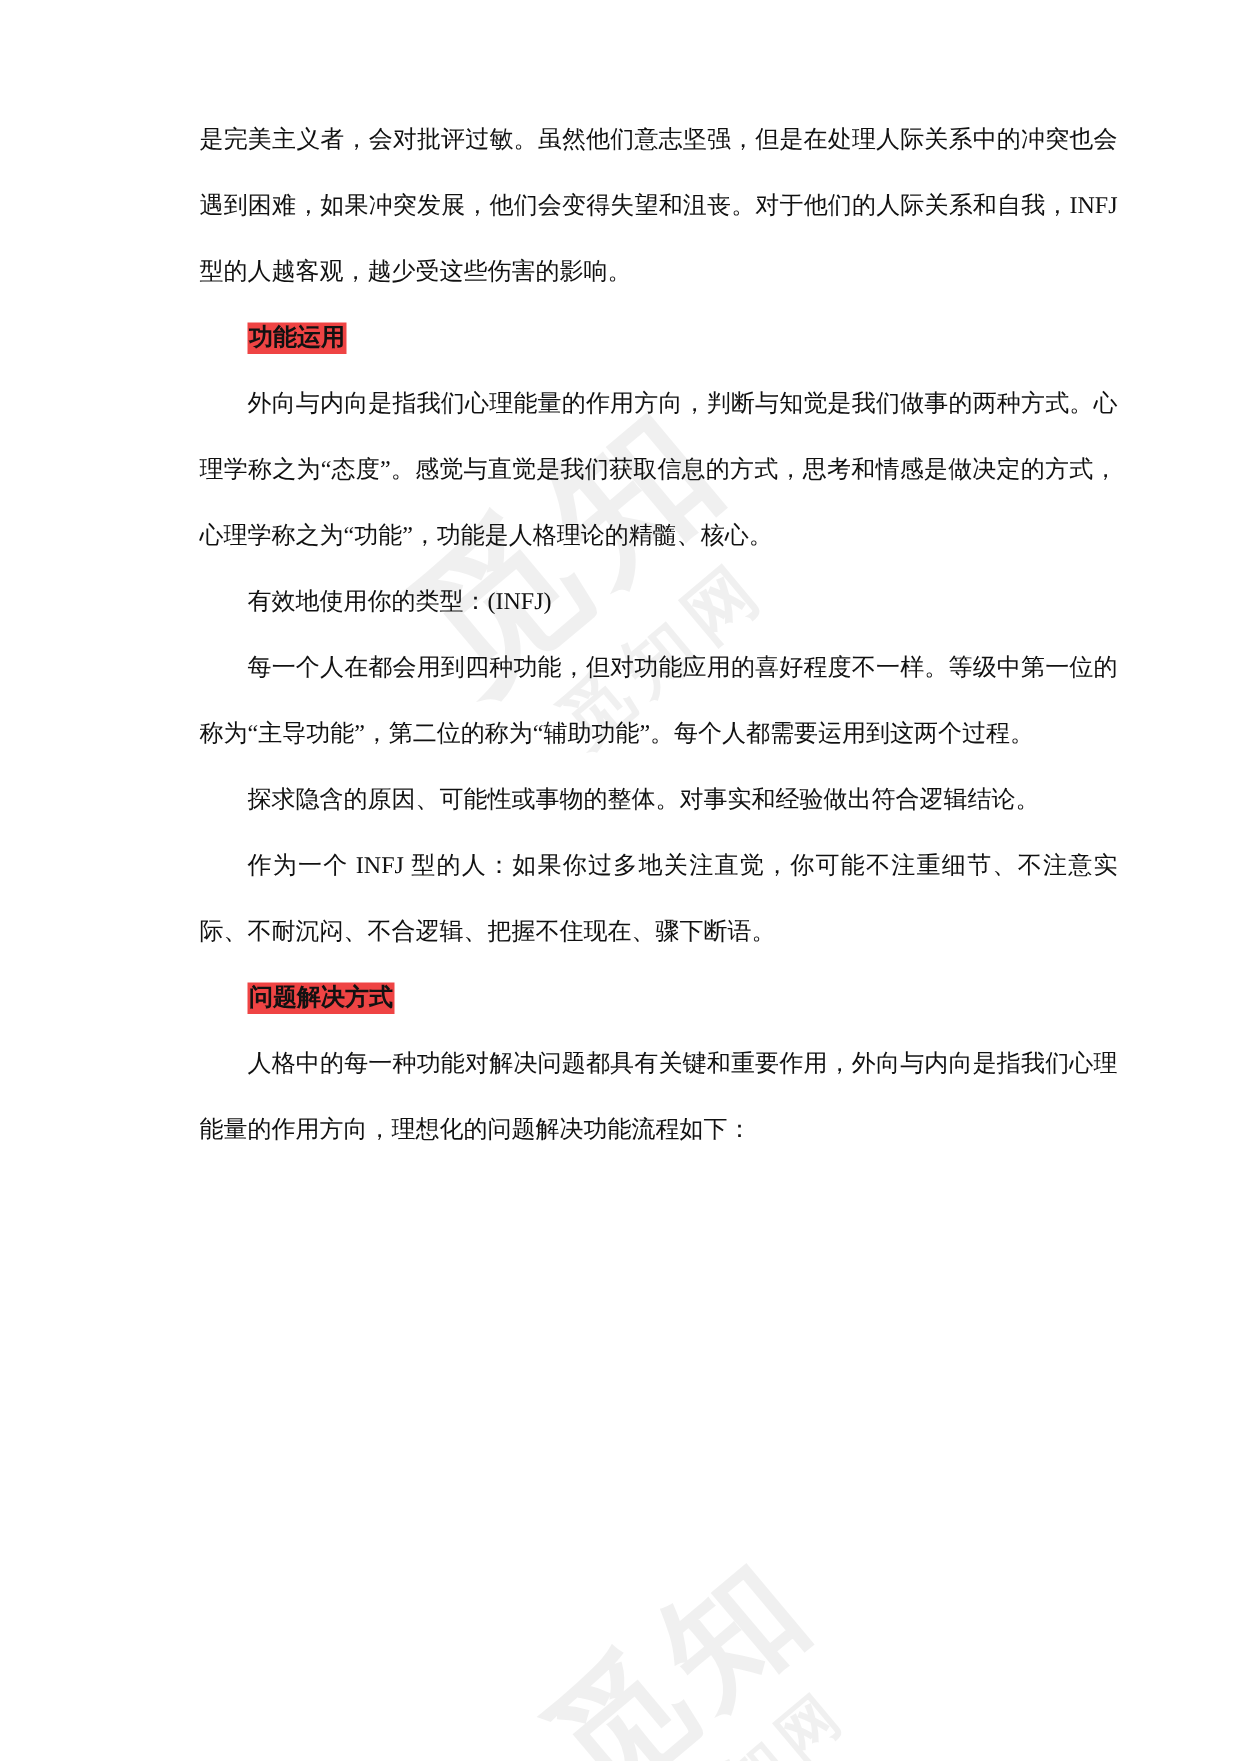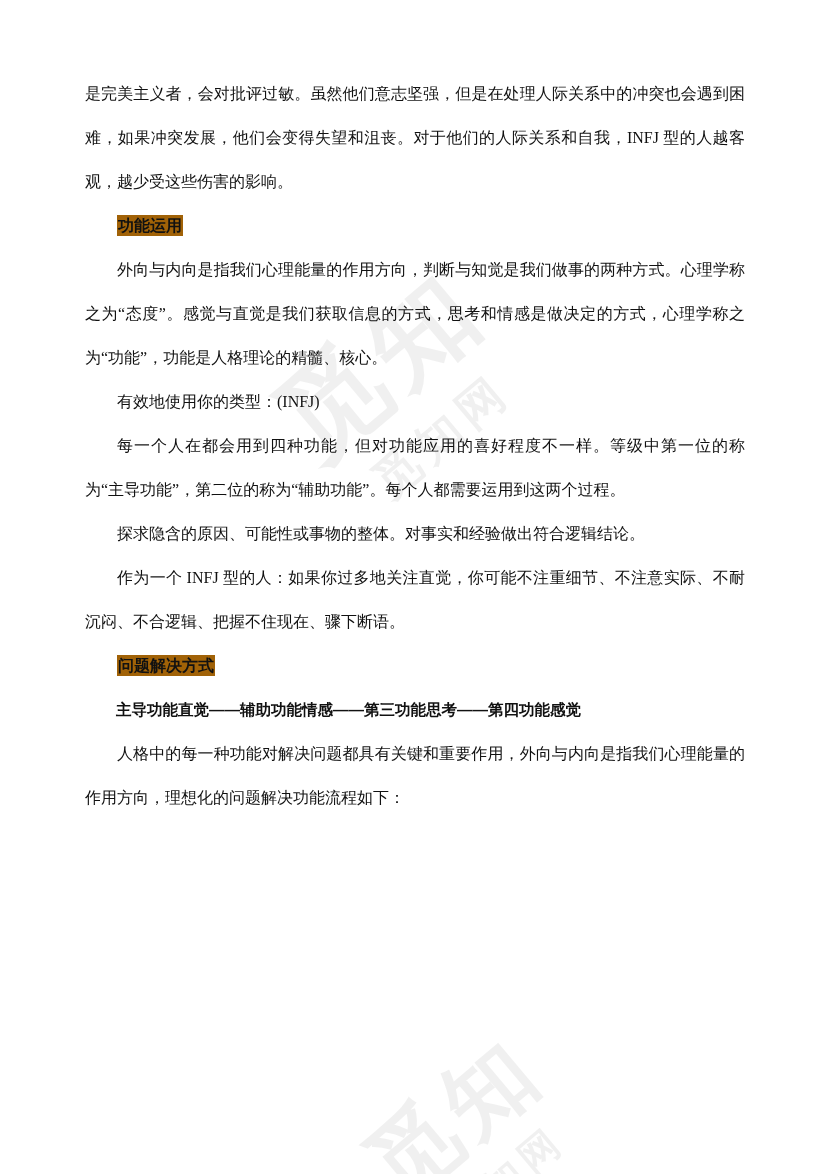--- a/index.html
+++ b/index.html
@@ -14,40 +14,41 @@
     margin: 0 auto;
     background: #ffffff;
     overflow: hidden;
     font-family: "Liberation Serif", "DejaVu Serif", serif;
     color: #111111;
   }
   .content {
     position: relative;
     z-index: 2;
     padding: 72px 85px 0 85px;
+    margin-left: 48px;
   }
   .content p {
     margin: 0;
     font-size: 16px;
     line-height: 44px;
     text-align: justify;
     word-break: break-all;
   }
   .content p.indent {
     text-indent: 2em;
   }
   .content p.no-indent {
     text-indent: 0;
   }
   .content p.heading {
     text-indent: 2em;
     font-weight: bold;
   }
   .content p.heading .hl {
-    background: #a16207;
+    background: #ef4444;
     padding: 2px 1px;
   }
   .content p.bold-line {
     text-indent: 2em;
     font-weight: bold;
     font-family: "Liberation Sans", "DejaVu Sans", sans-serif;
     font-size: 15.5px;
   }
   
   .watermark {
@@ -112,19 +113,18 @@
 
 
     <p class="indent">探求隐含的原因、可能性或事物的整体。对事实和经验做出符合逻辑结论。</p>
 
 
     <p class="indent">作为一个 INFJ 型的人：如果你过多地关注直觉，你可能不注重细节、不注意实际、不耐沉闷、不合逻辑、把握不住现在、骤下断语。</p>
 
     <p class="heading"><span class="hl">问题解决方式</span></p>
 
 
-    <p class="bold-line">主导功能直觉——辅助功能情感——第三功能思考——第四功能感觉</p>
 
     <p class="indent">人格中的每一种功能对解决问题都具有关键和重要作用，外向与内向是指我们心理能量的作用方向，理想化的问题解决功能流程如下：</p>
 
 
   </div>
 </div>
 
 </body></html>

